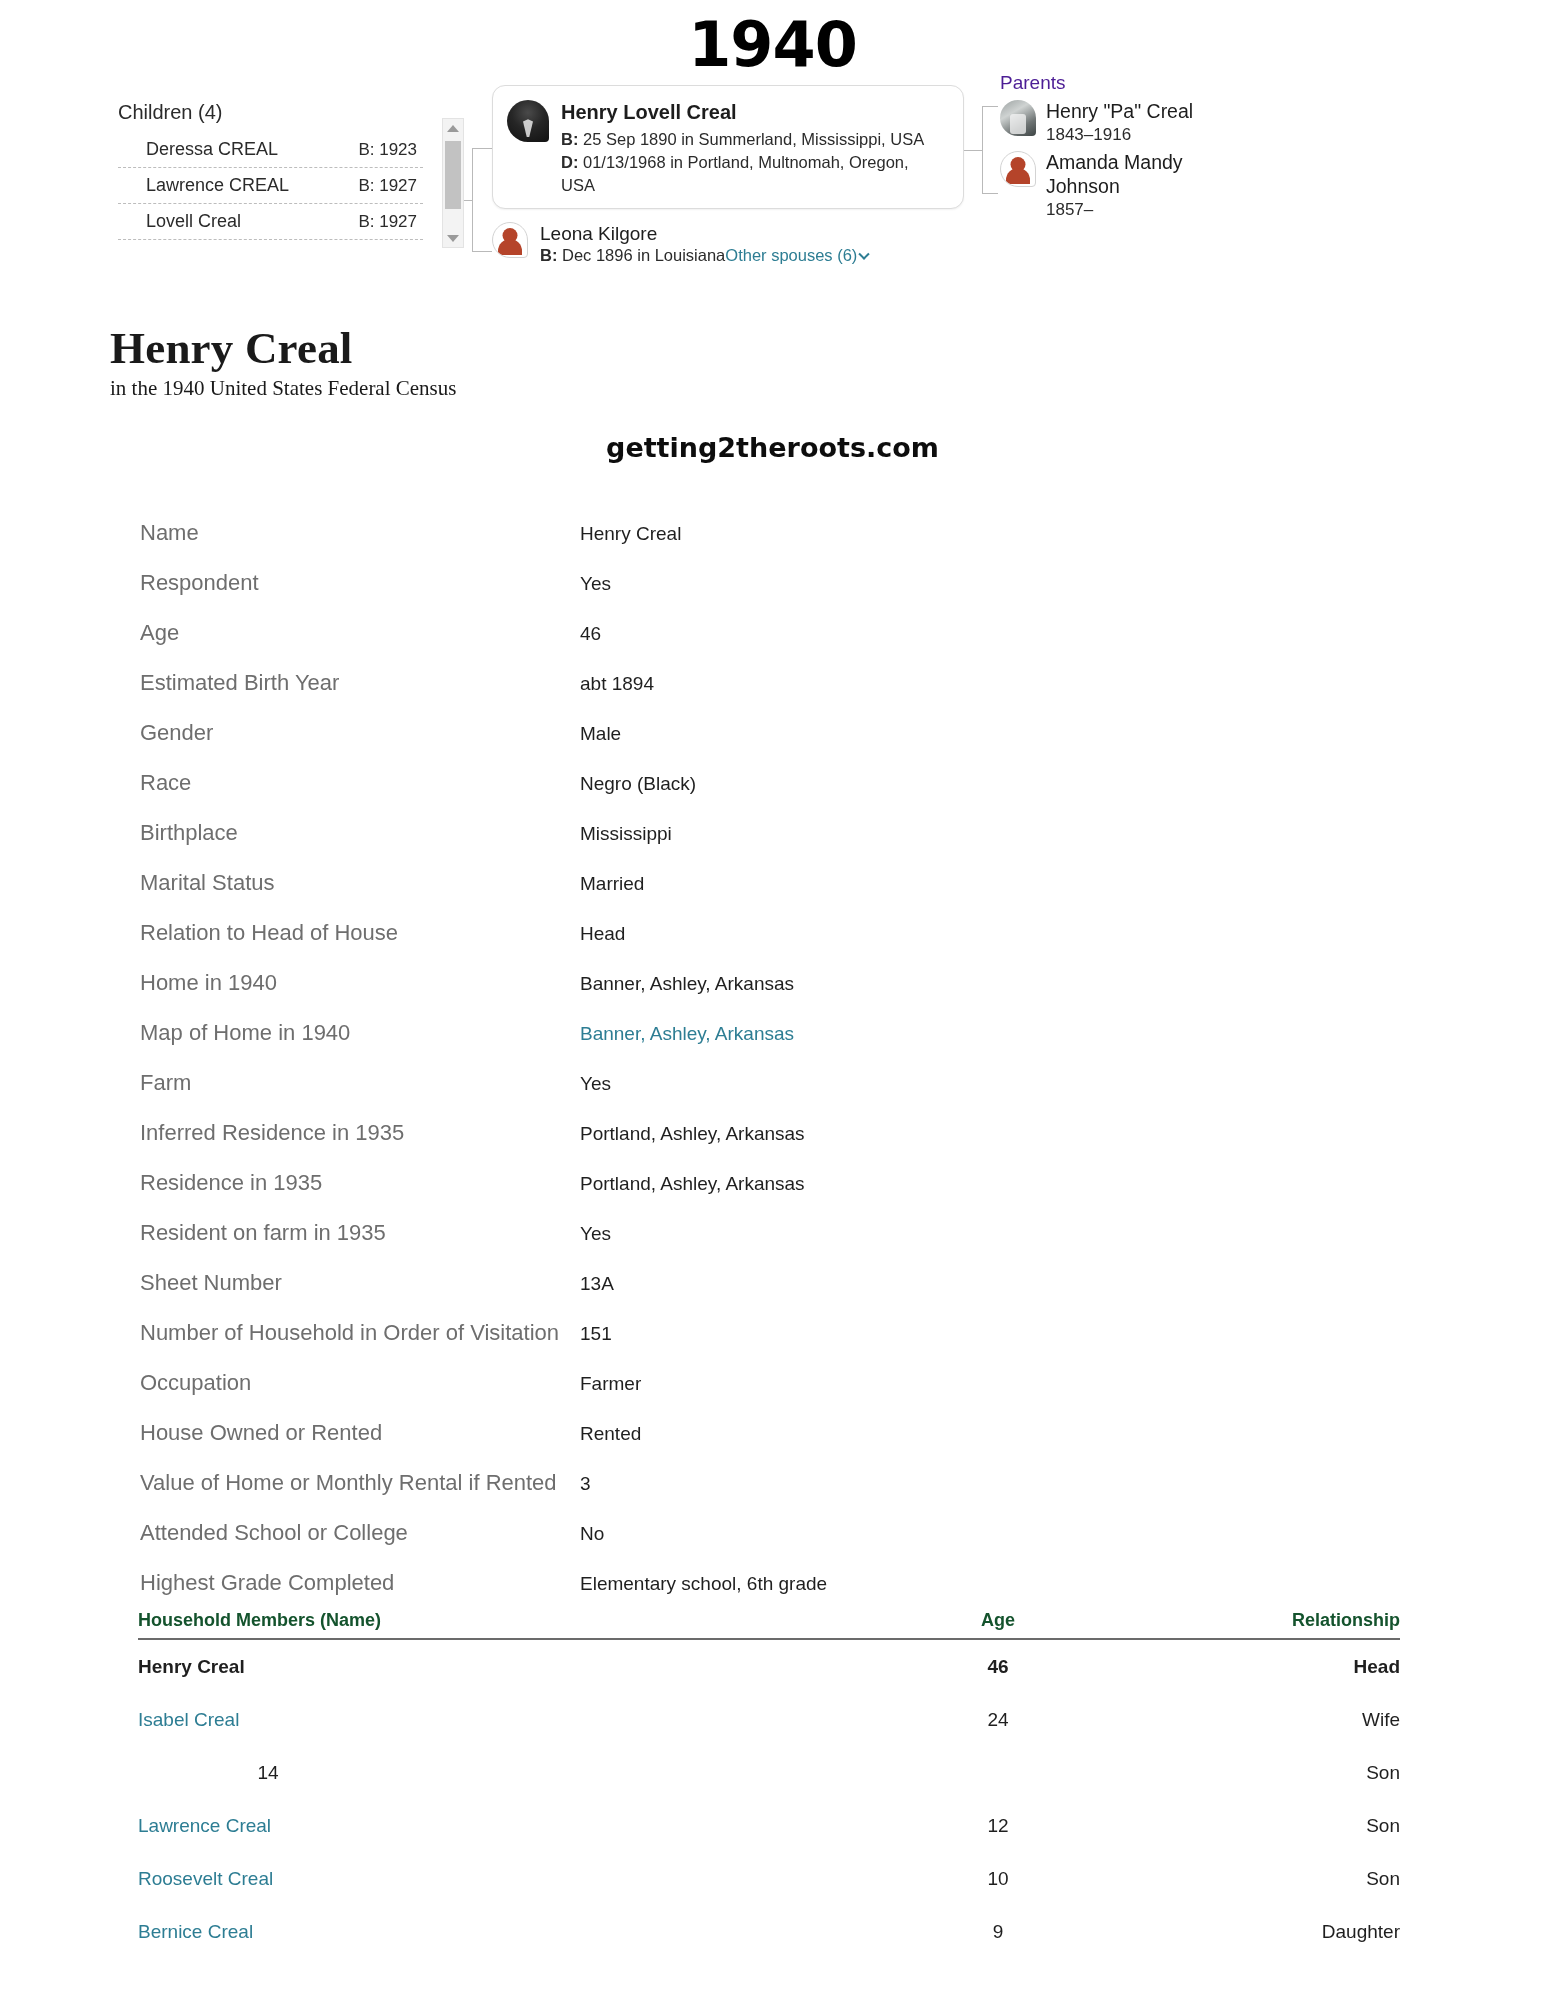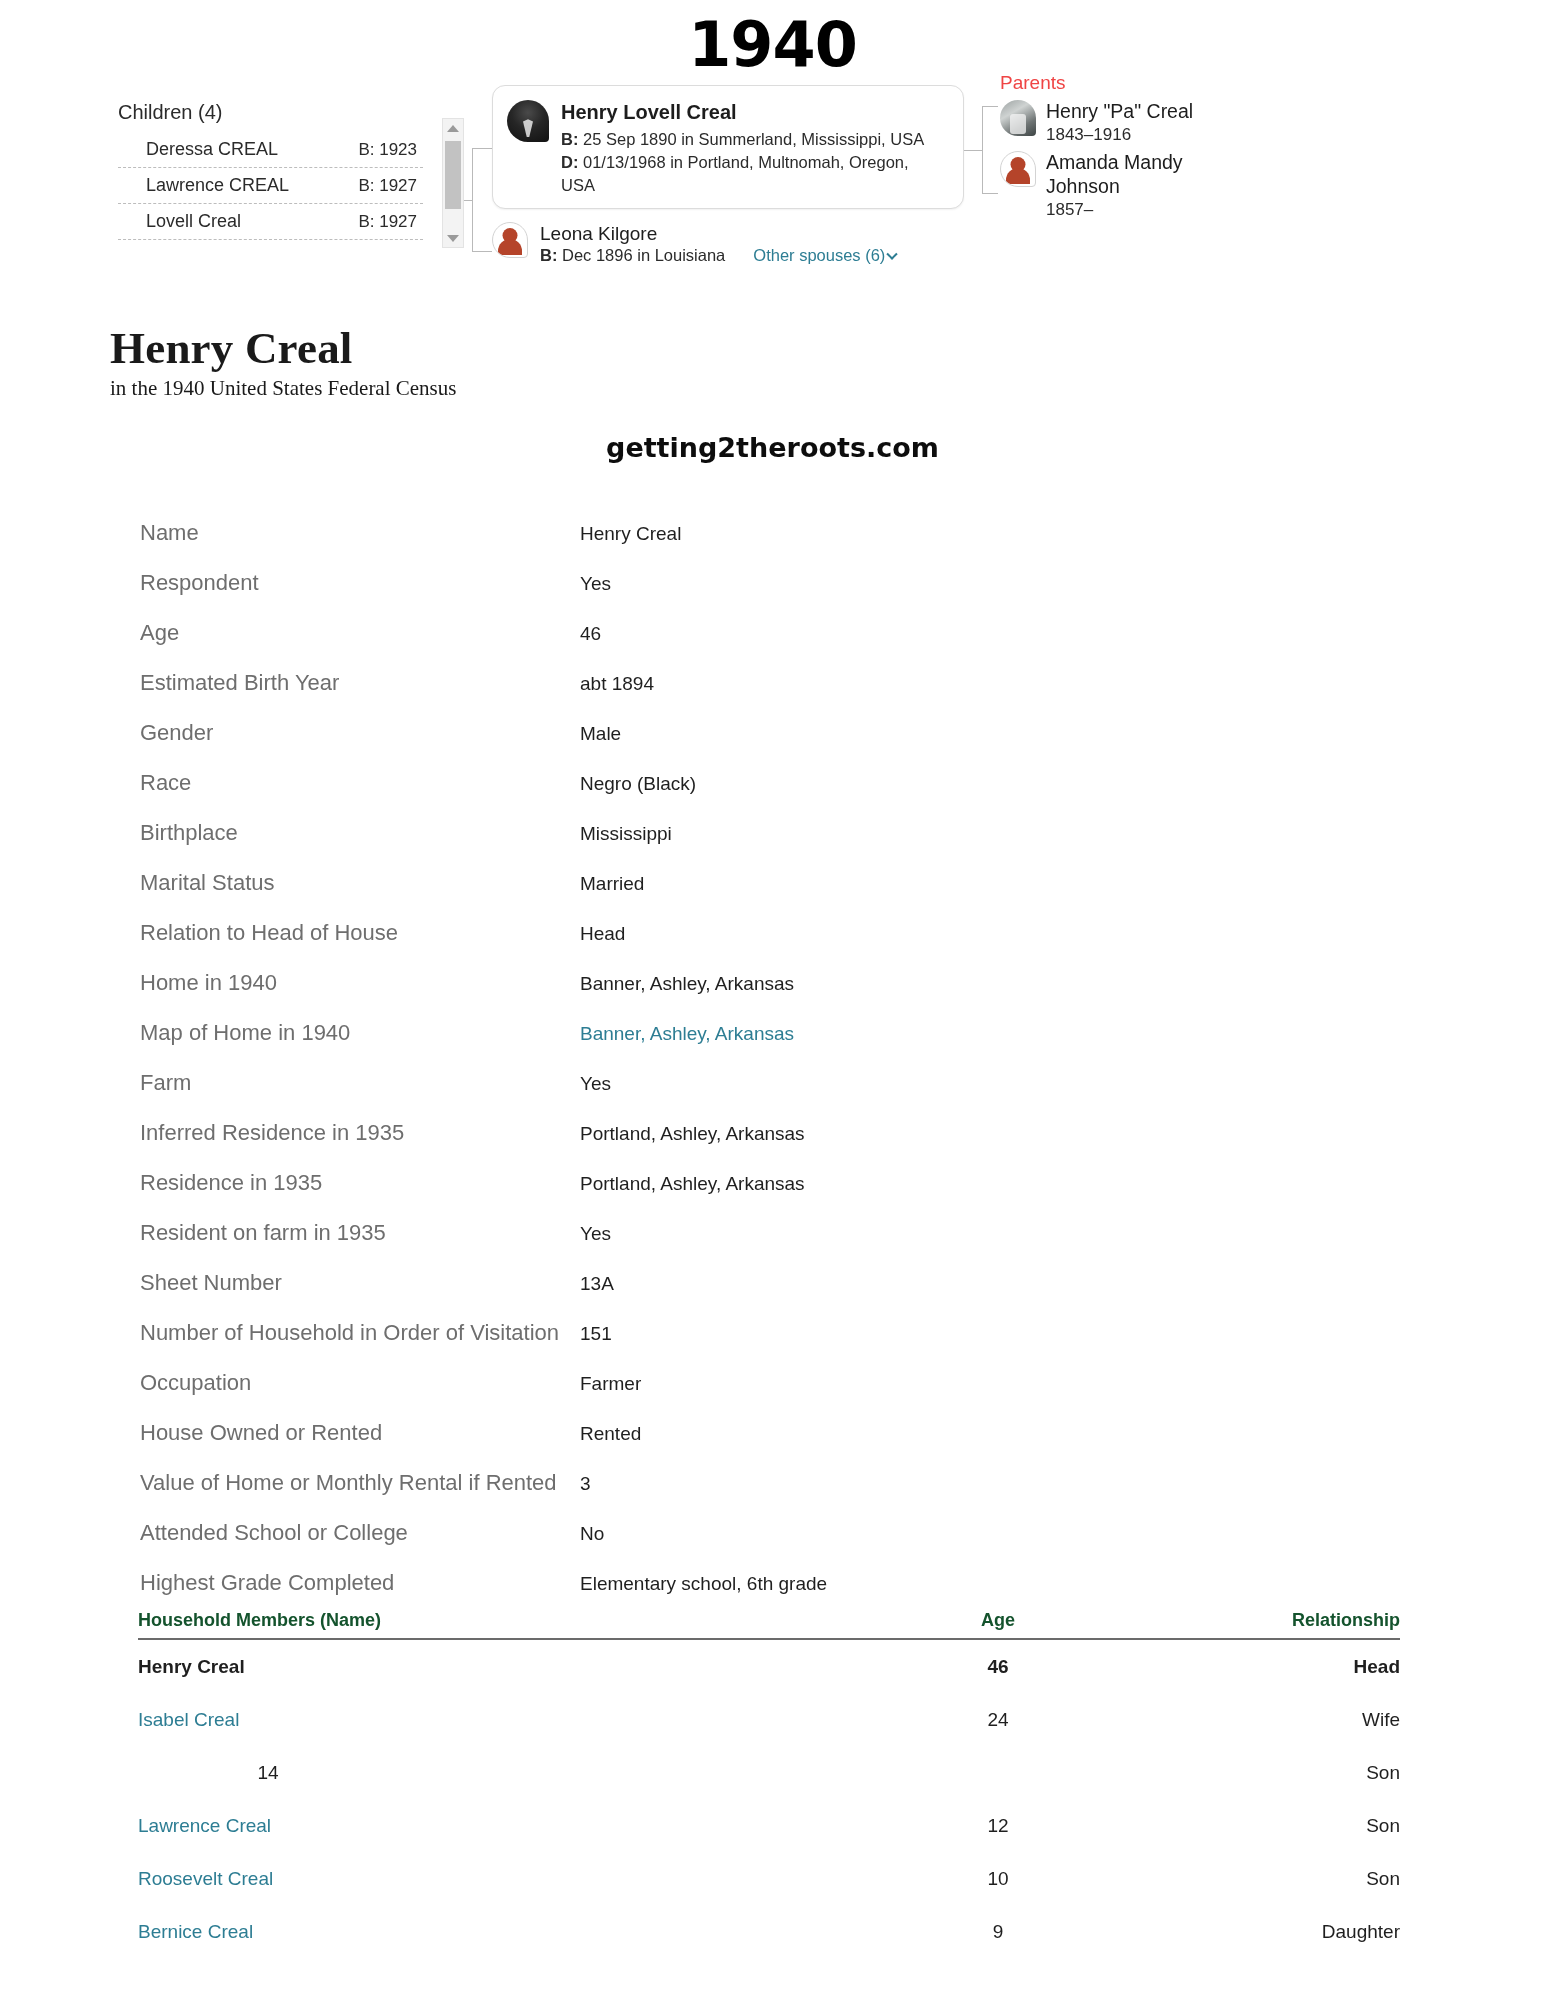--- a/index.html
+++ b/index.html
@@ -162,35 +162,35 @@
   .fact-line { font-size: 16.5px; color: #2b2b2b; line-height: 1.38; }
   .fact-line b { font-weight: 700; }
 
   
   #spouse-row {
     position: absolute;
     left: 492px; top: 222px;
     display: flex; align-items: flex-start; gap: 12px;
   }
   #spouse-name { font-size: 19px; color: #1d1d1d; line-height: 1.25; }
-  #spouse-meta-line { display: flex; align-items: baseline; gap: 28px; }
+  #spouse-meta-line { display: flex; align-items: baseline; }
   #spouse-birth { font-size: 16.5px; color: #2b2b2b; }
   #other-spouses {
     font-size: 16.5px; color: #2d7d93; white-space: nowrap;
   }
   .chev {
     display: inline-block; width: 8px; height: 8px;
     border-right: 2px solid #2d7d93; border-bottom: 2px solid #2d7d93;
     transform: rotate(45deg) translate(-2px,-2px);
     margin-left: 3px;
   }
 
   
   #parents-col { position: absolute; left: 1000px; top: 72px; width: 260px; }
-  #parents-heading { font-size: 19px; color: #ef4444; margin: 0 0 6px 0; }
+  #parents-heading { font-size: 19px; color: #4c1d95; margin: 0 0 6px 0; }
   .parent-row { display: flex; gap: 10px; align-items: flex-start; margin-bottom: 6px; }
   .parent-name { font-size: 19.5px; color: #1d1d1d; line-height: 1.22; }
   .parent-dates { font-size: 17px; color: #2b2b2b; line-height: 1.25; }
 
   
   #record-heading { position: absolute; left: 110px; top: 325px; }
   #record-title {
     font-family: "Liberation Serif", serif;
     font-weight: 700;
     font-size: 45px;

